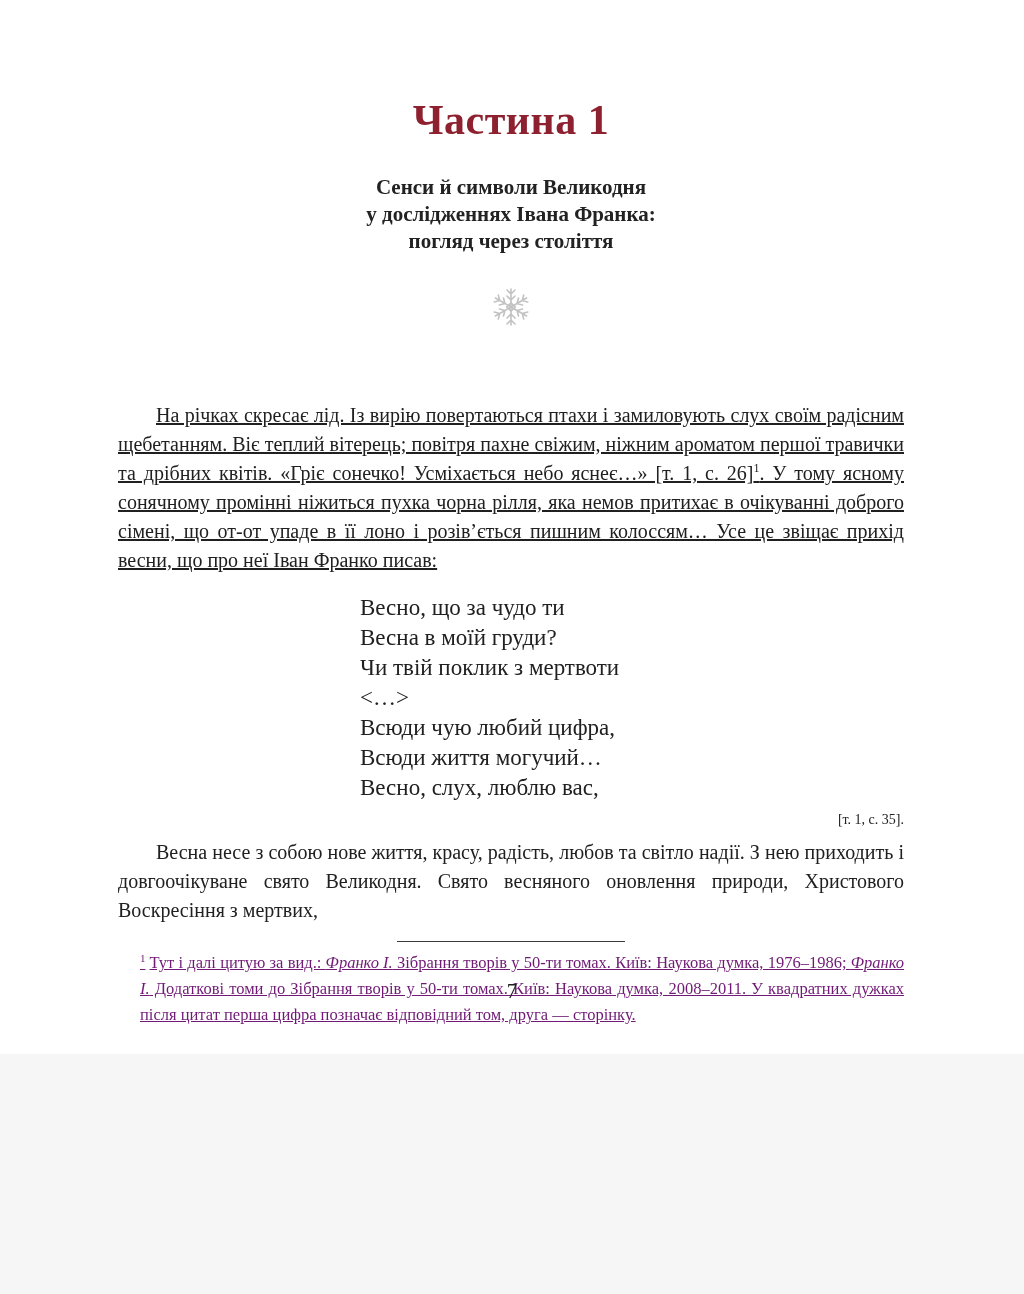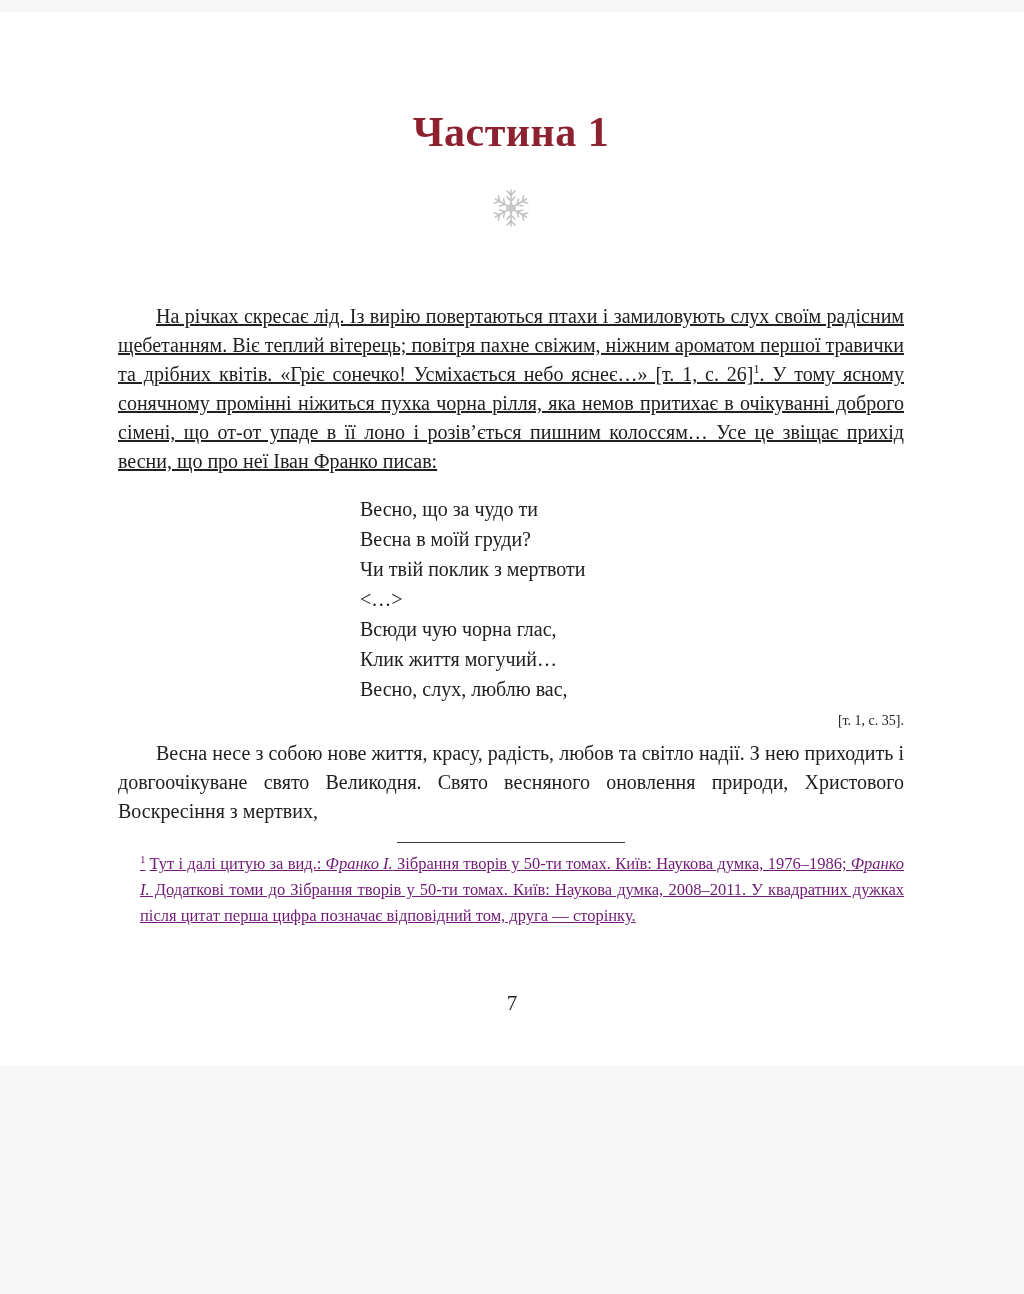--- a/index.html
+++ b/index.html
@@ -7,21 +7,20 @@
     width: 1024px; height: 1294px;
     background: #f6f6f6;
     font-family: "Liberation Serif", "DejaVu Serif", serif;
   }
   .page {
     position: relative;
     width: 1024px; height: 1054px;
     background: #ffffff;
     color: #1e1e1e;
     overflow: hidden;
-    margin-top: 12px;
   }
   .content {
     padding: 0 120px 0 118px;
   }
   .chapter-title {
     margin: 0;
     padding-top: 96px;
     text-align: center;
     font-size: 42px;
     line-height: 48px;
@@ -52,21 +51,21 @@
   }
   .par1 { margin-top: 68px; text-decoration: underline; }
   .par2 { margin-top: 4px; }
   sup.fnref {
     font-size: 12px;
     line-height: 0;
   }
   .poem {
     margin-top: 18px;
     margin-left: 242px;
-    font-size: 20px;
+    font-size: 23px;
     line-height: 30px;
     color: #202020;
   }
   .citation {
     margin-top: 2px;
     text-align: right;
     font-size: 14px;
     line-height: 29px;
     color: #202020;
   }
@@ -103,20 +102,25 @@
   }
 </style>
 </head>
 <body>
 
 <div class="page">
   <div class="content">
 
     <h1 class="chapter-title">Частина 1</h1>
 
+    <div class="subtitle">
+      <div>Сенси й символи Великодня</div>
+      <div>у дослідженнях Івана Франка:</div>
+      <div>погляд через століття</div>
+    </div>
 
     <div class="ornament">
       <svg width="70" height="52" viewBox="0 0 70 52" aria-hidden="true">
         <g transform="translate(35,26)" stroke="#c2c2c2" stroke-width="1.6" fill="none" stroke-linecap="round">
           <g>
             <path d="M0,0 L0,-18 M0,-7 L-4,-11 M0,-7 L4,-11 M0,-13 L-4,-17 M0,-13 L4,-17"></path>
           </g>
           <g transform="rotate(60)">
             <path d="M0,0 L0,-18 M0,-7 L-4,-11 M0,-7 L4,-11 M0,-13 L-4,-17 M0,-13 L4,-17"></path>
           </g>
@@ -137,22 +141,22 @@
       </svg>
     </div>
 
     <p class="body-par par1"><span>На річках скресає лід. Із вирію повертаються птахи і замиловують слух своїм радісним щебетанням. Віє теплий вітерець; повітря пахне свіжим, ніжним ароматом першої травички та дрібних квітів. «Гріє сонечко! Усміхається небо яснеє…» [т. 1, с. 26]</span><sup class="fnref">1</sup><span>. У тому ясному сонячному промінні ніжиться пухка чорна рілля, яка немов притихає в очікуванні доброго сімені, що от-от упаде в її лоно і розів’ється пишним колоссям… Усе це звіщає прихід весни, що про неї Іван Франко писав:</span></p>
 
     <div class="poem">
       <div>Весно, що за чудо ти</div>
       <div>Весна в моїй груди?</div>
       <div>Чи твій поклик з мертвоти</div>
       <div>&lt;…&gt;</div>
-      <div>Всюди чую чорна глас,</div>
-      <div>Клик життя могучий…</div>
+      <div>Всюди чую любий цифра,</div>
+      <div>Всюди життя могучий…</div>
       <div>Весно, слух, люблю вас,</div>
     </div>
 
     <div class="citation">[т. 1, с. 35].</div>
 
     <p class="body-par par2">Весна несе з собою нове життя, красу, радість, любов та світло надії. З нею приходить і довгоочікуване свято Великодня. Свято весняного оновлення природи, Христового Воскресіння з мертвих,</p>
 
     <hr class="footnote-sep">
 
     <div class="footnote"><sup>1</sup><span>Тут і далі цитую за вид.: </span><span class="italic">Франко І.</span><span> Зібрання творів у 50-ти томах. Київ: Наукова думка, 1976–1986; </span><span class="italic">Франко І.</span><span> Додаткові томи до Зібрання творів у 50-ти томах. Київ: Наукова думка, 2008–2011. У квадратних дужках після цитат перша цифра позначає відповідний том, друга — сторінку.</span></div>

